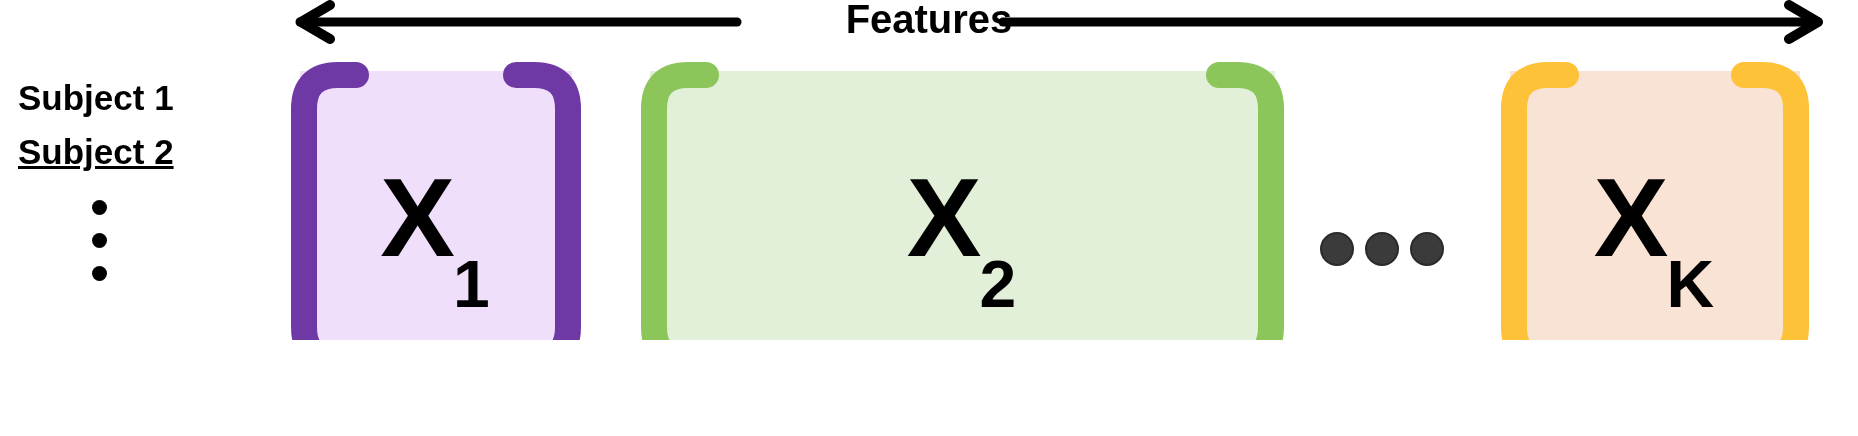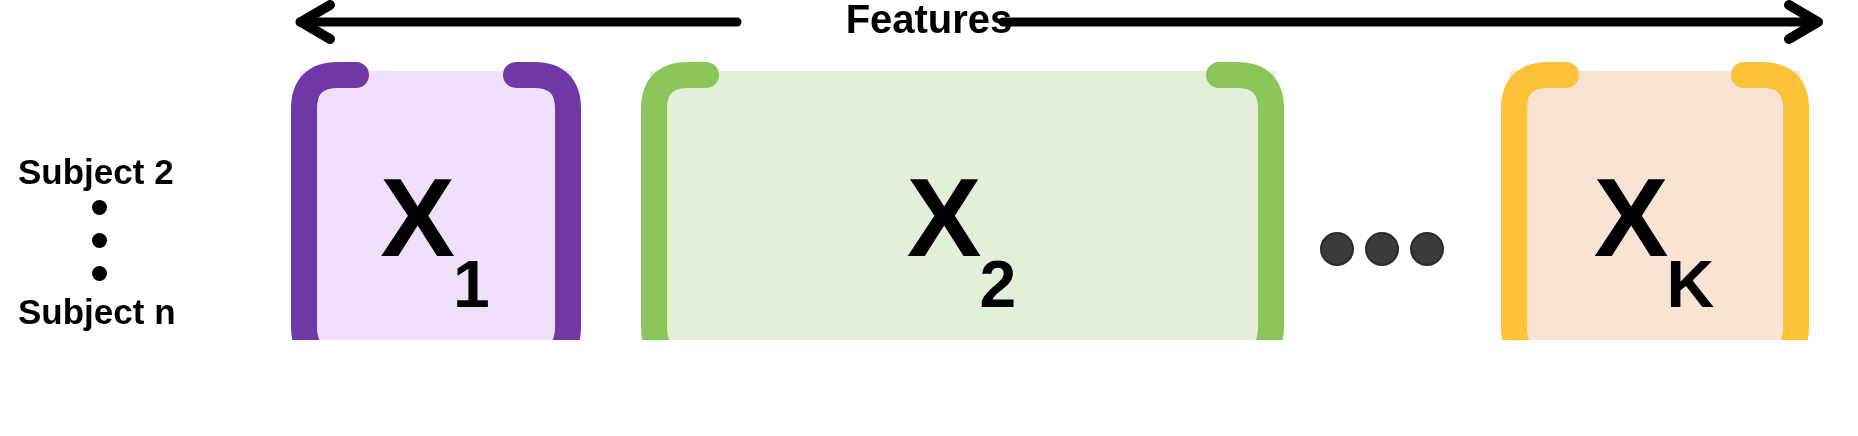--- a/index.html
+++ b/index.html
@@ -56,21 +56,21 @@
     position: absolute;
     left: 0;
     width: 212px;
     text-align: left;
     font-size: 35px;
     font-weight: bold;
     color: #000000;
     white-space: nowrap;
   }
   .subject-1 { top: 14px; }
-  .subject-2 { top: 88px; }
+  .subject-2 { top: 68px; text-decoration: underline; }
   .subject-n { top: 228px; }
 
   .vdots {
     position: absolute;
     left: 74px;
     top: 136px;
     width: 24px;
     height: 86px;
   }
   .vdot {
@@ -170,27 +170,27 @@
 
       <g>
         <line x1="1003" y1="22" x2="1818" y2="22" stroke="#000000" stroke-width="9" stroke-linecap="round"></line>
         <polyline points="1789,5 1818,22 1789,39" fill="none" stroke="#000000" stroke-width="10" stroke-linecap="round" stroke-linejoin="round"></polyline>
       </g>
     </svg>
     <div class="features-label">Features</div>
   </div>
 
   <div class="subjects">
+    <div class="subject-label subject-1">Subject 1</div>
     <div class="subject-label subject-2">Subject 2</div>
     <div class="vdots">
       <span class="vdot d1"></span>
       <span class="vdot d2"></span>
       <span class="vdot d3"></span>
     </div>
-    <div class="subject-label subject-n">Subject n</div>
   </div>
 
   <div class="block" id="block-1">
     <div class="block-fill" style="background: rgb(239, 223, 250);"></div>
     <svg class="block-bracket" width="304" height="326" viewBox="0 0 304 326">
       <path d="M 72 20 L 54 20 Q 20 20 20 54 L 20 272 Q 20 306 54 306 L 72 306" fill="none" stroke-width="26" stroke-linecap="round" stroke-linejoin="round" stroke="#6F39A5"></path>
       <path d="M 232 20 L 250 20 Q 284 20 284 54 L 284 272 Q 284 306 250 306 L 232 306" fill="none" stroke-width="26" stroke-linecap="round" stroke-linejoin="round" stroke="#6F39A5"></path>
     </svg>
     <div class="block-label">
       <span>X</span>

